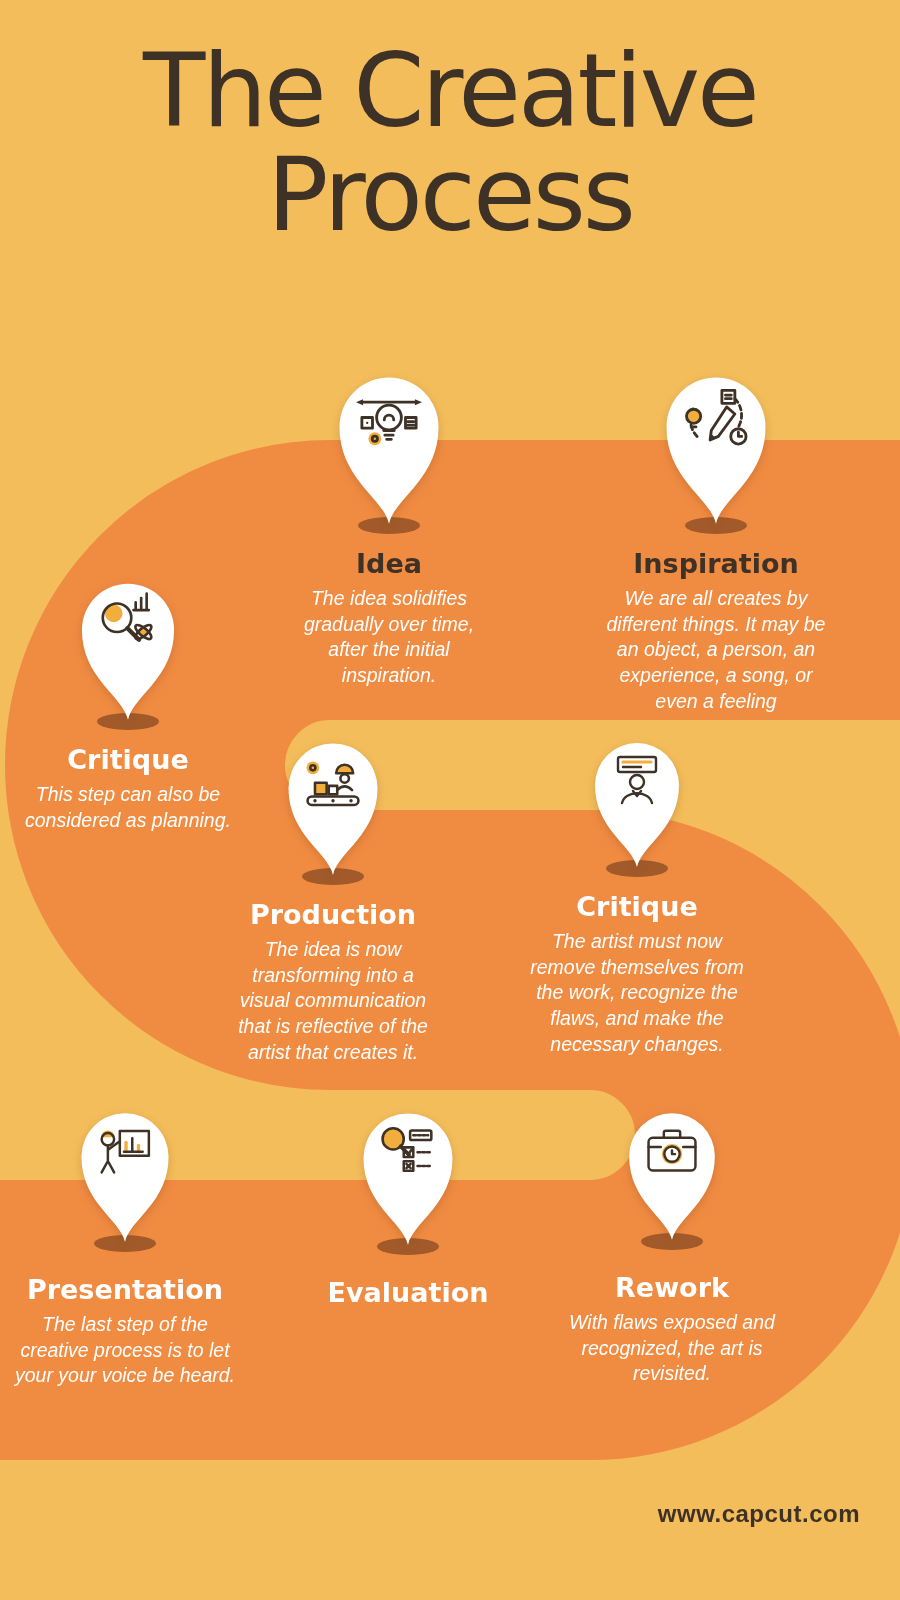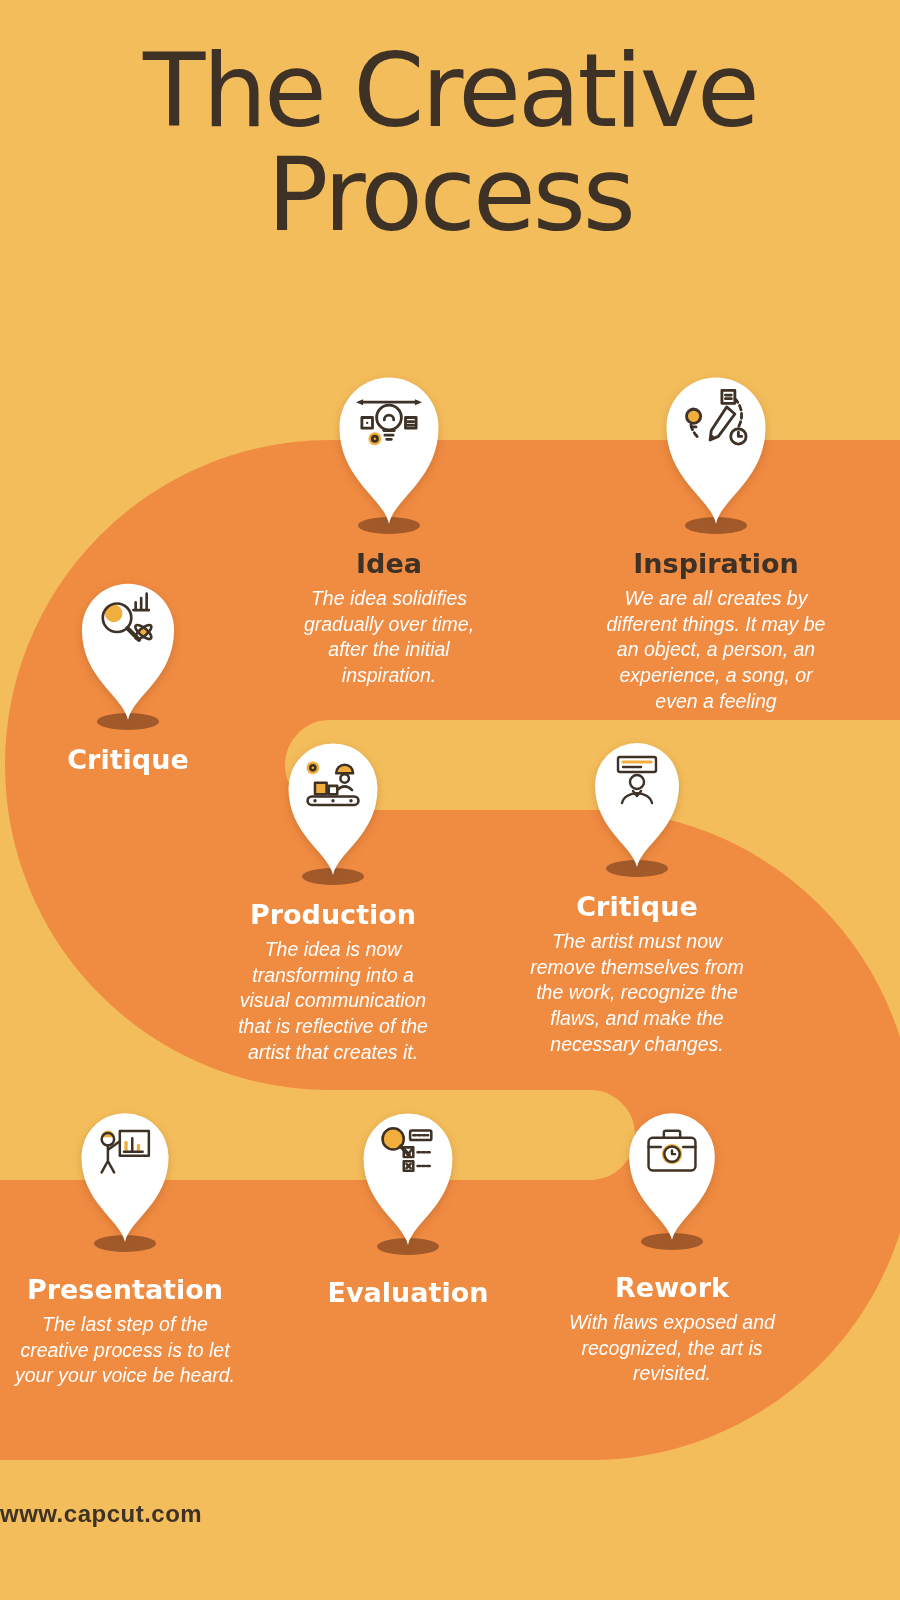--- a/index.html
+++ b/index.html
@@ -32,21 +32,21 @@
   .step-inspiration  { left:597px; top:368px;  width:238px; }
   .step-research     { left:20px;  top:575px;  width:216px; }
   .step-production   { left:226px; top:735px;  width:214px;text-align:center; }
   .step-critique     { left:518px; top:735px;  width:238px; }
   .step-presentation { left:6px;   top:1105px; width:238px; }
   .step-evaluation   { left:284px; top:1105px; width:248px; }
   .step-rework       { left:560px; top:1105px; width:224px; }
   .row4 .step-title  { margin-top:22px; }
 
   .footer {
-    position:absolute; left:0; top:1500px; width:860px; text-align:left;
+    position:absolute; left:0; top:1500px; width:860px; text-align:right;
     color:#3E3126; font-size:24px; font-weight:bold; letter-spacing:.5px;
   }
   .icon { stroke:#3E3126; stroke-width:2.4; fill:none; stroke-linecap:round; stroke-linejoin:round; }
 </style>
 </head>
 <body>
 
 <div class="canvas">
 
   <svg class="road-svg" width="900" height="1600" viewBox="0 0 900 1600">
@@ -116,20 +116,21 @@
           <path d="M49.5,48.5 L60,59" stroke-width="4"></path>
           <path d="M57,32 v-7 M62,32 v-11 M67,32 v-15 M55,32 h14"></path>
           <circle cx="64" cy="52" r="4.5" fill="#F1AE3D" stroke="none"></circle>
           <ellipse cx="64" cy="52" rx="9" ry="3.5" transform="rotate(40 64 52)"></ellipse>
           <ellipse cx="64" cy="52" rx="9" ry="3.5" transform="rotate(-40 64 52)"></ellipse>
         </g>
       </svg>
     </div>
     <div class="pin-shadow"></div>
     <h2 class="step-title">Critique</h2>
+    <p class="step-desc">This step can also be considered as planning.</p>
   </section>
 
   <section class="step step-production">
     <div class="pin">
       <svg width="106" height="142" viewBox="0 0 100 134">
         <path d="M50,132 C45,110 8,94 8,50 a42,42 0 1 1 84,0 C92,94 55,110 50,132 Z" fill="#FFFFFF"></path>
         <g class="icon">
           <circle cx="31" cy="31" r="6" fill="#F1AE3D" stroke="none"></circle>
           <circle cx="31" cy="31" r="2.4"></circle>
           <path d="M53,36 a8,8 0 0 1 16,0 Z" fill="#F1AE3D"></path>

